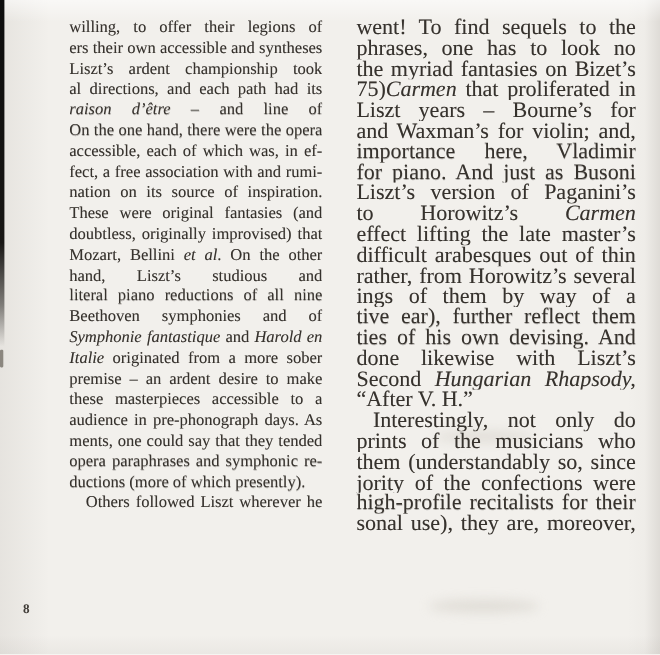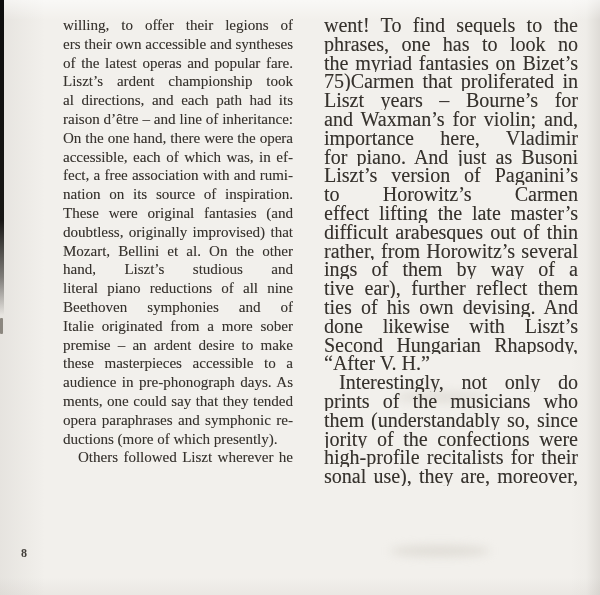--- a/index.html
+++ b/index.html
@@ -57,21 +57,21 @@
   .line {
     height: 18.8px;
     line-height: 18.8px;
     text-align: justify;
     text-align-last: justify;
     overflow: hidden;
     margin-left: 15px;
   }
   .line.end { text-align-last: left; }
   .line.ind { text-indent: 15px; }
-  .it { }
+  .it { font-style: italic; }
 
   .page-number {
     position: absolute;
     left: 21px; top: 546px;
     font-size: 12px;
     font-weight: bold;
     color: #413d38;
     line-height: 14px;
   }
 </style>
@@ -80,34 +80,34 @@
 
 <div class="page">
   <div class="edge-bar"></div>
   <div class="edge-tick"></div>
   <div class="smudge smudge-1"></div>
   <div class="smudge smudge-2"></div>
 
   <div class="column column-left">
       <div class="line"><span>willing, to offer their legions of admir-</span></div>
       <div class="line"><span>ers their own accessible and syntheses</span></div>
-      <div class="line"><span>of the latest operas and popular fare.</span></div>
       <div class="line"><span>Liszt’s ardent championship took sever-</span></div>
       <div class="line"><span>al directions, and each path had its own</span></div>
       <div class="line"><span class="it">raison d’être</span><span> – and line of inheritance:</span></div>
       <div class="line"><span>On the one hand, there were the opera</span></div>
       <div class="line"><span>accessible, each of which was, in ef-</span></div>
       <div class="line"><span>fect, a free association with and rumi-</span></div>
       <div class="line"><span>nation on its source of inspiration.</span></div>
       <div class="line"><span>These were original fantasies (and</span></div>
       <div class="line"><span>doubtless, originally improvised) that</span></div>
       <div class="line"><span>Mozart, Bellini </span><span class="it">et al</span><span>. On the other</span></div>
       <div class="line"><span>hand, Liszt’s studious and surprisingly</span></div>
       <div class="line"><span>literal piano reductions of all nine</span></div>
       <div class="line"><span>Beethoven symphonies and of Berlioz’s</span></div>
+      <div class="line"><span class="it">Symphonie fantastique</span><span> and </span><span class="it">Harold en</span></div>
       <div class="line"><span class="it">Italie</span><span> originated from a more sober</span></div>
       <div class="line"><span>premise – an ardent desire to make</span></div>
       <div class="line"><span>these masterpieces accessible to a wider</span></div>
       <div class="line"><span>audience in pre-phonograph days. As</span></div>
       <div class="line"><span>ments, one could say that they tended</span></div>
       <div class="line"><span>opera paraphrases and symphonic re-</span></div>
       <div class="line end"><span>ductions (more of which presently).</span></div>
       <div class="line ind"><span>Others followed Liszt wherever he</span></div>
     </div>
   <div class="column column-right">

